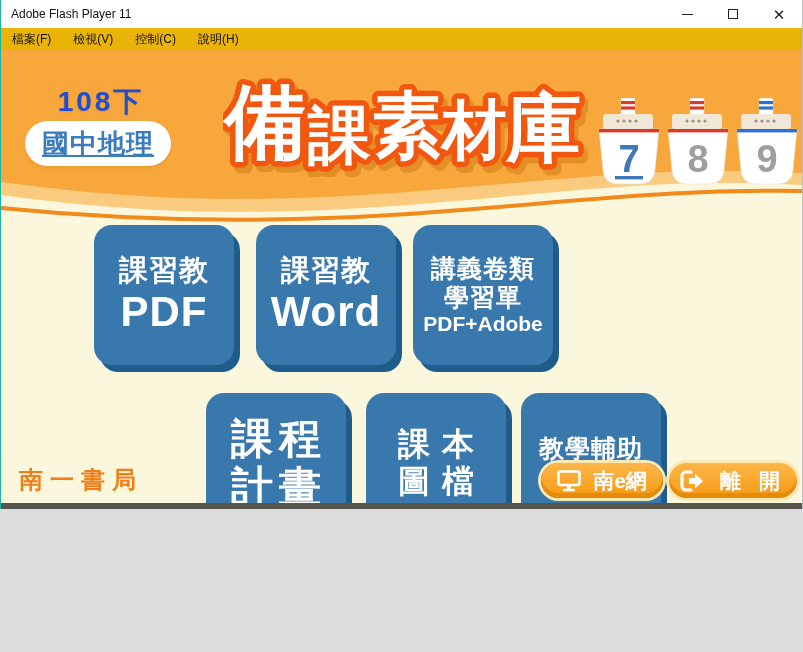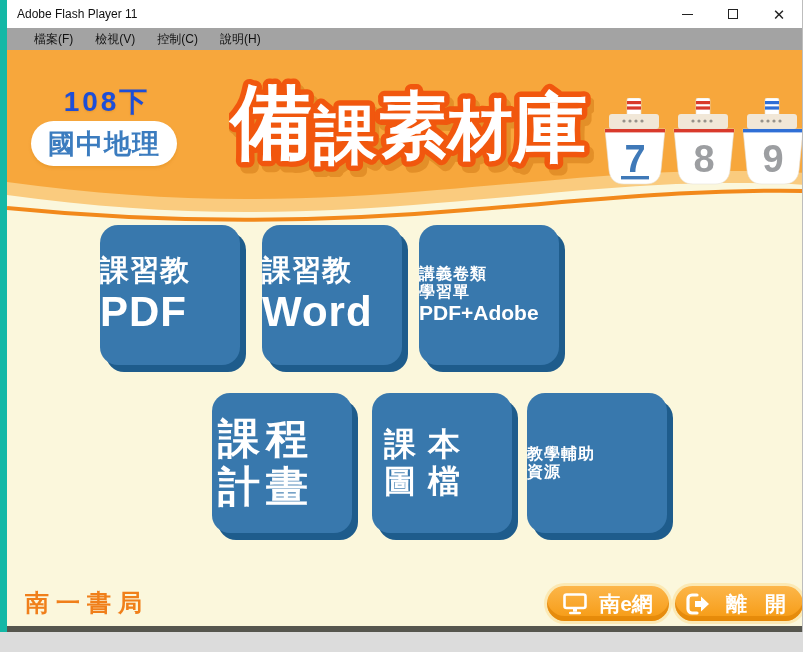--- a/index.html
+++ b/index.html
@@ -1,41 +1,41 @@
 <!DOCTYPE html>
 <html><head>
 <meta charset="utf-8">
 <style>
   * { margin:0; padding:0; box-sizing:border-box; }
   html,body { background:#dcdcdc; }
   body { font-family:"Liberation Sans","DejaVu Sans",sans-serif; }
 
   .app{
-    position:relative; width:803px; height:632px; overflow:hidden;
-    background:#ffffff; border-left:7px solid #14b8a6; border-right:1px solid #bdbdbd;
+    position:relative; width:803px; height:509px; overflow:hidden;
+    background:#ffffff; border-left:1px solid #14b8a6; border-right:1px solid #bdbdbd;
   }
 
   
   .titlebar{
     position:absolute; top:0; left:0; right:0; height:28px;
     background:#ffffff; display:flex; align-items:center;
   }
   .titlebar-text{ font-size:12px; color:#111; padding-left:10px; }
   .win-controls{ position:absolute; right:0; top:0; height:28px; display:flex; }
   .win-btn{
     width:46px; height:28px; display:flex; align-items:center; justify-content:center;
     font-size:13px; color:#222; cursor:default;
   }
   .win-btn .box{ width:10px; height:10px; border:1px solid #222; display:inline-block; }
   .win-btn .minus{ width:11px; height:0; border-top:1px solid #222; display:inline-block; }
   .win-btn .x{ font-size:15px; line-height:1; }
 
   .menubar{
     position:absolute; top:28px; left:0; right:0; height:22px;
-    background:#a3a3a3; display:flex; align-items:center; gap:16px; padding-left:24px;
+    background:#eab308; display:flex; align-items:center; gap:16px; padding-left:8px;
   }
   .menu-item{ font-size:12px; color:#111; padding:2px 3px; cursor:default; }
 
   
   .stage{
     position:absolute; top:50px; left:0; right:0; bottom:0;
     background:#FBF7DC; overflow:hidden;
   }
   .wave-svg{ position:absolute; top:0; left:0; }
 
@@ -44,44 +44,45 @@
     position:absolute; left:30px; top:33px; width:140px; text-align:center;
     color:#1d4ed8; font-size:28px; font-weight:bold; letter-spacing:3px;
     text-shadow:0 1px 2px rgba(210,120,0,.35);
   }
   .subject-pill{
     position:absolute; left:24px; top:71px; width:146px; height:45px;
     background:#ffffff; border-radius:24px;
     display:flex; align-items:center; justify-content:center;
     color:#3B7CBF; font-size:27px; font-weight:bold; letter-spacing:1px;
     box-shadow:0 2px 3px rgba(205,120,0,.25);
+    text-decoration:underline;
   }
 
   
   .title-svg{ position:absolute; left:222px; top:12px; }
   .title-svg text{ font-family:"Liberation Sans","DejaVu Sans",sans-serif; font-weight:bold; }
   .title-shadow{ fill:#DD8822; stroke:#DD8822; stroke-width:13px; stroke-linejoin:round; opacity:.75; }
   .title-main{ fill:#ffffff; stroke:#F1570E; stroke-width:13px; stroke-linejoin:round; paint-order:stroke fill; }
 
   
   .boats{ position:absolute; left:597px; top:48px; display:flex; gap:7px; }
   .boat{ cursor:pointer; }
   .boat-num{ font-family:"Liberation Sans","DejaVu Sans",sans-serif; font-weight:bold; }
 
   
   .big-btn{
     position:absolute; width:140px; height:140px; border-radius:18px;
     background:#3878AD; box-shadow:6px 7px 0 #1E5C8C;
     color:#ffffff; display:flex; flex-direction:column;
-    align-items:flex-start; justify-content:center; cursor:pointer;
+    align-items:center; justify-content:center; cursor:pointer;
     text-align:center; font-weight:bold; line-height:1.15;
   }
   .big-btn .l-cjk-md{ font-size:29px; letter-spacing:1px; }
   .big-btn .l-lat-lg{ font-size:42px; letter-spacing:1px; }
-  .big-btn .l-cjk-sm{ font-size:16px; letter-spacing:1px; }
+  .big-btn .l-cjk-sm{ font-size:25px; letter-spacing:1px; }
   .big-btn .l-lat-sm{ font-size:21px; }
   .big-btn .l-cjk-xl{ font-size:42px; letter-spacing:6px; margin-left:6px; }
   .big-btn .l-cjk-xxl{ font-size:32px; letter-spacing:12px; margin-left:12px; }
 
   #btn1{ left:93px;  top:175px; }
   #btn2{ left:255px; top:175px; }
   #btn3{ left:412px; top:175px; }
   #btn4{ left:205px; top:343px; }
   #btn5{ left:365px; top:343px; }
   #btn6{ left:520px; top:343px; }

